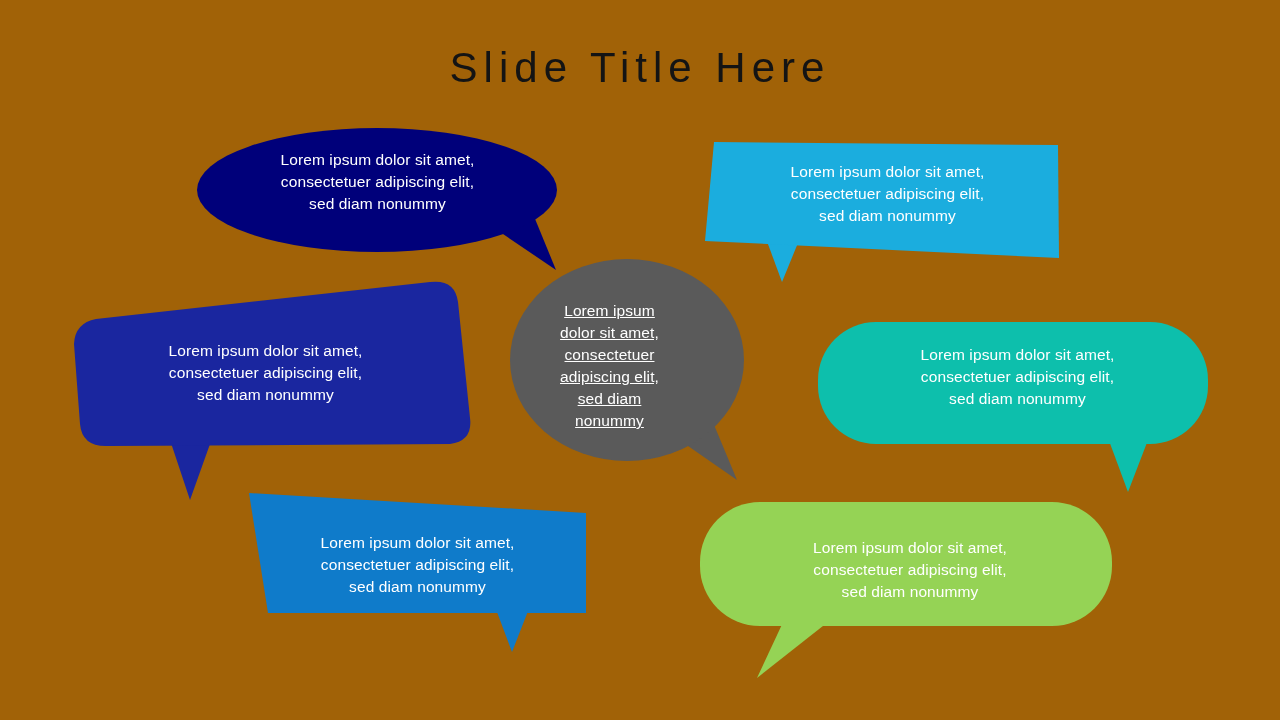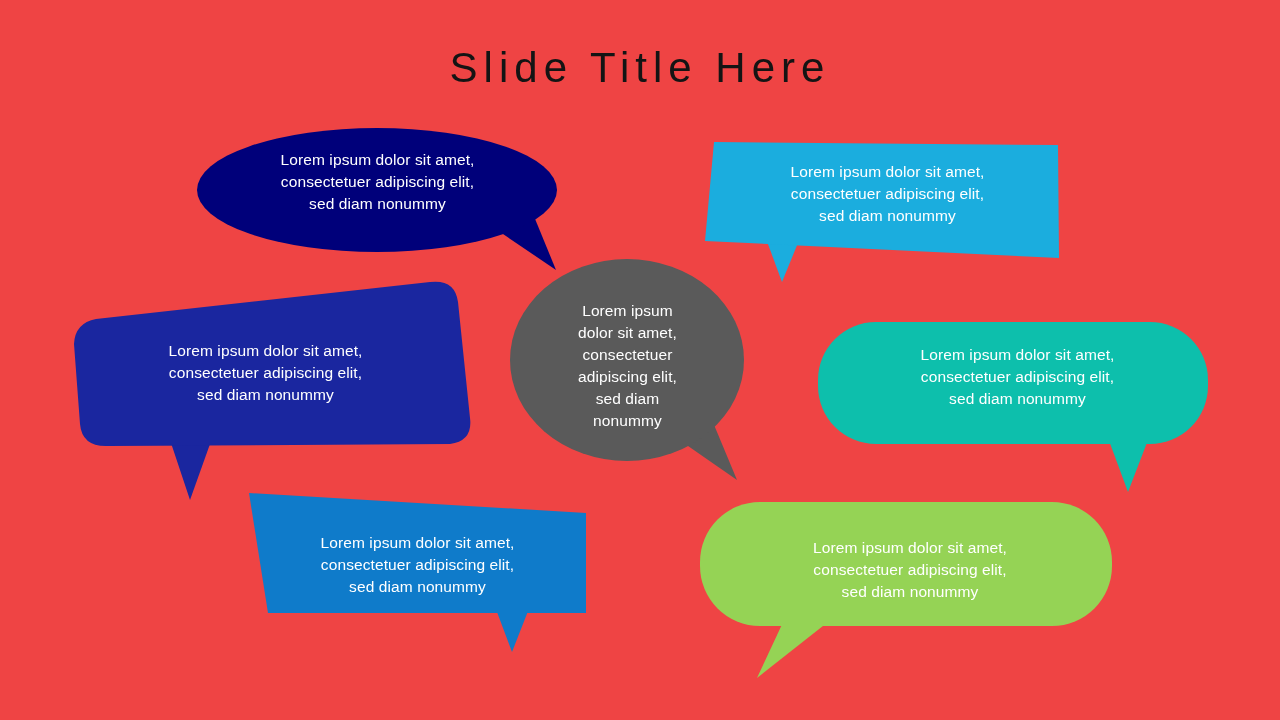--- a/index.html
+++ b/index.html
@@ -43,29 +43,29 @@
     text-align: center;
     font-family: "Liberation Sans", sans-serif;
     font-size: 15.5px;
     line-height: 1.42;
     white-space: pre-line;
     letter-spacing: 0.1px;
   }
   #text-navy    { left: 240px; top: 149px; width: 275px; }
   #text-cyan    { left: 745px; top: 161px; width: 285px; }
   #text-royal   { left: 128px; top: 340px; width: 275px; }
-  #text-center  { left: 545px; top: 300px; width: 165px; }
+  #text-center  { left: 527px; top: 300px; width: 165px; text-decoration: underline; }
   #text-teal    { left: 880px; top: 344px; width: 275px; }
   #text-blue    { left: 280px; top: 532px; width: 275px; }
   #text-green   { left: 770px; top: 537px; width: 280px; }
 </style>
 </head>
 <body>
 
-<div id="slide" style="background: #ef4444;">
+<div id="slide" style="background: #a16207;">
 
   <div id="slide-title" style="color: rgb(20, 20, 20);">Slide Title Here</div>
 
   <svg class="bubble-svg" viewBox="0 0 1280 720">
 
     <g>
       <path class="shape" d="M 500 232 L 556 270 L 524 192 Z" fill="#00007a"></path>
       <ellipse class="shape" cx="377" cy="190" rx="180" ry="62" fill="#00007a"></ellipse>
     </g>
 

